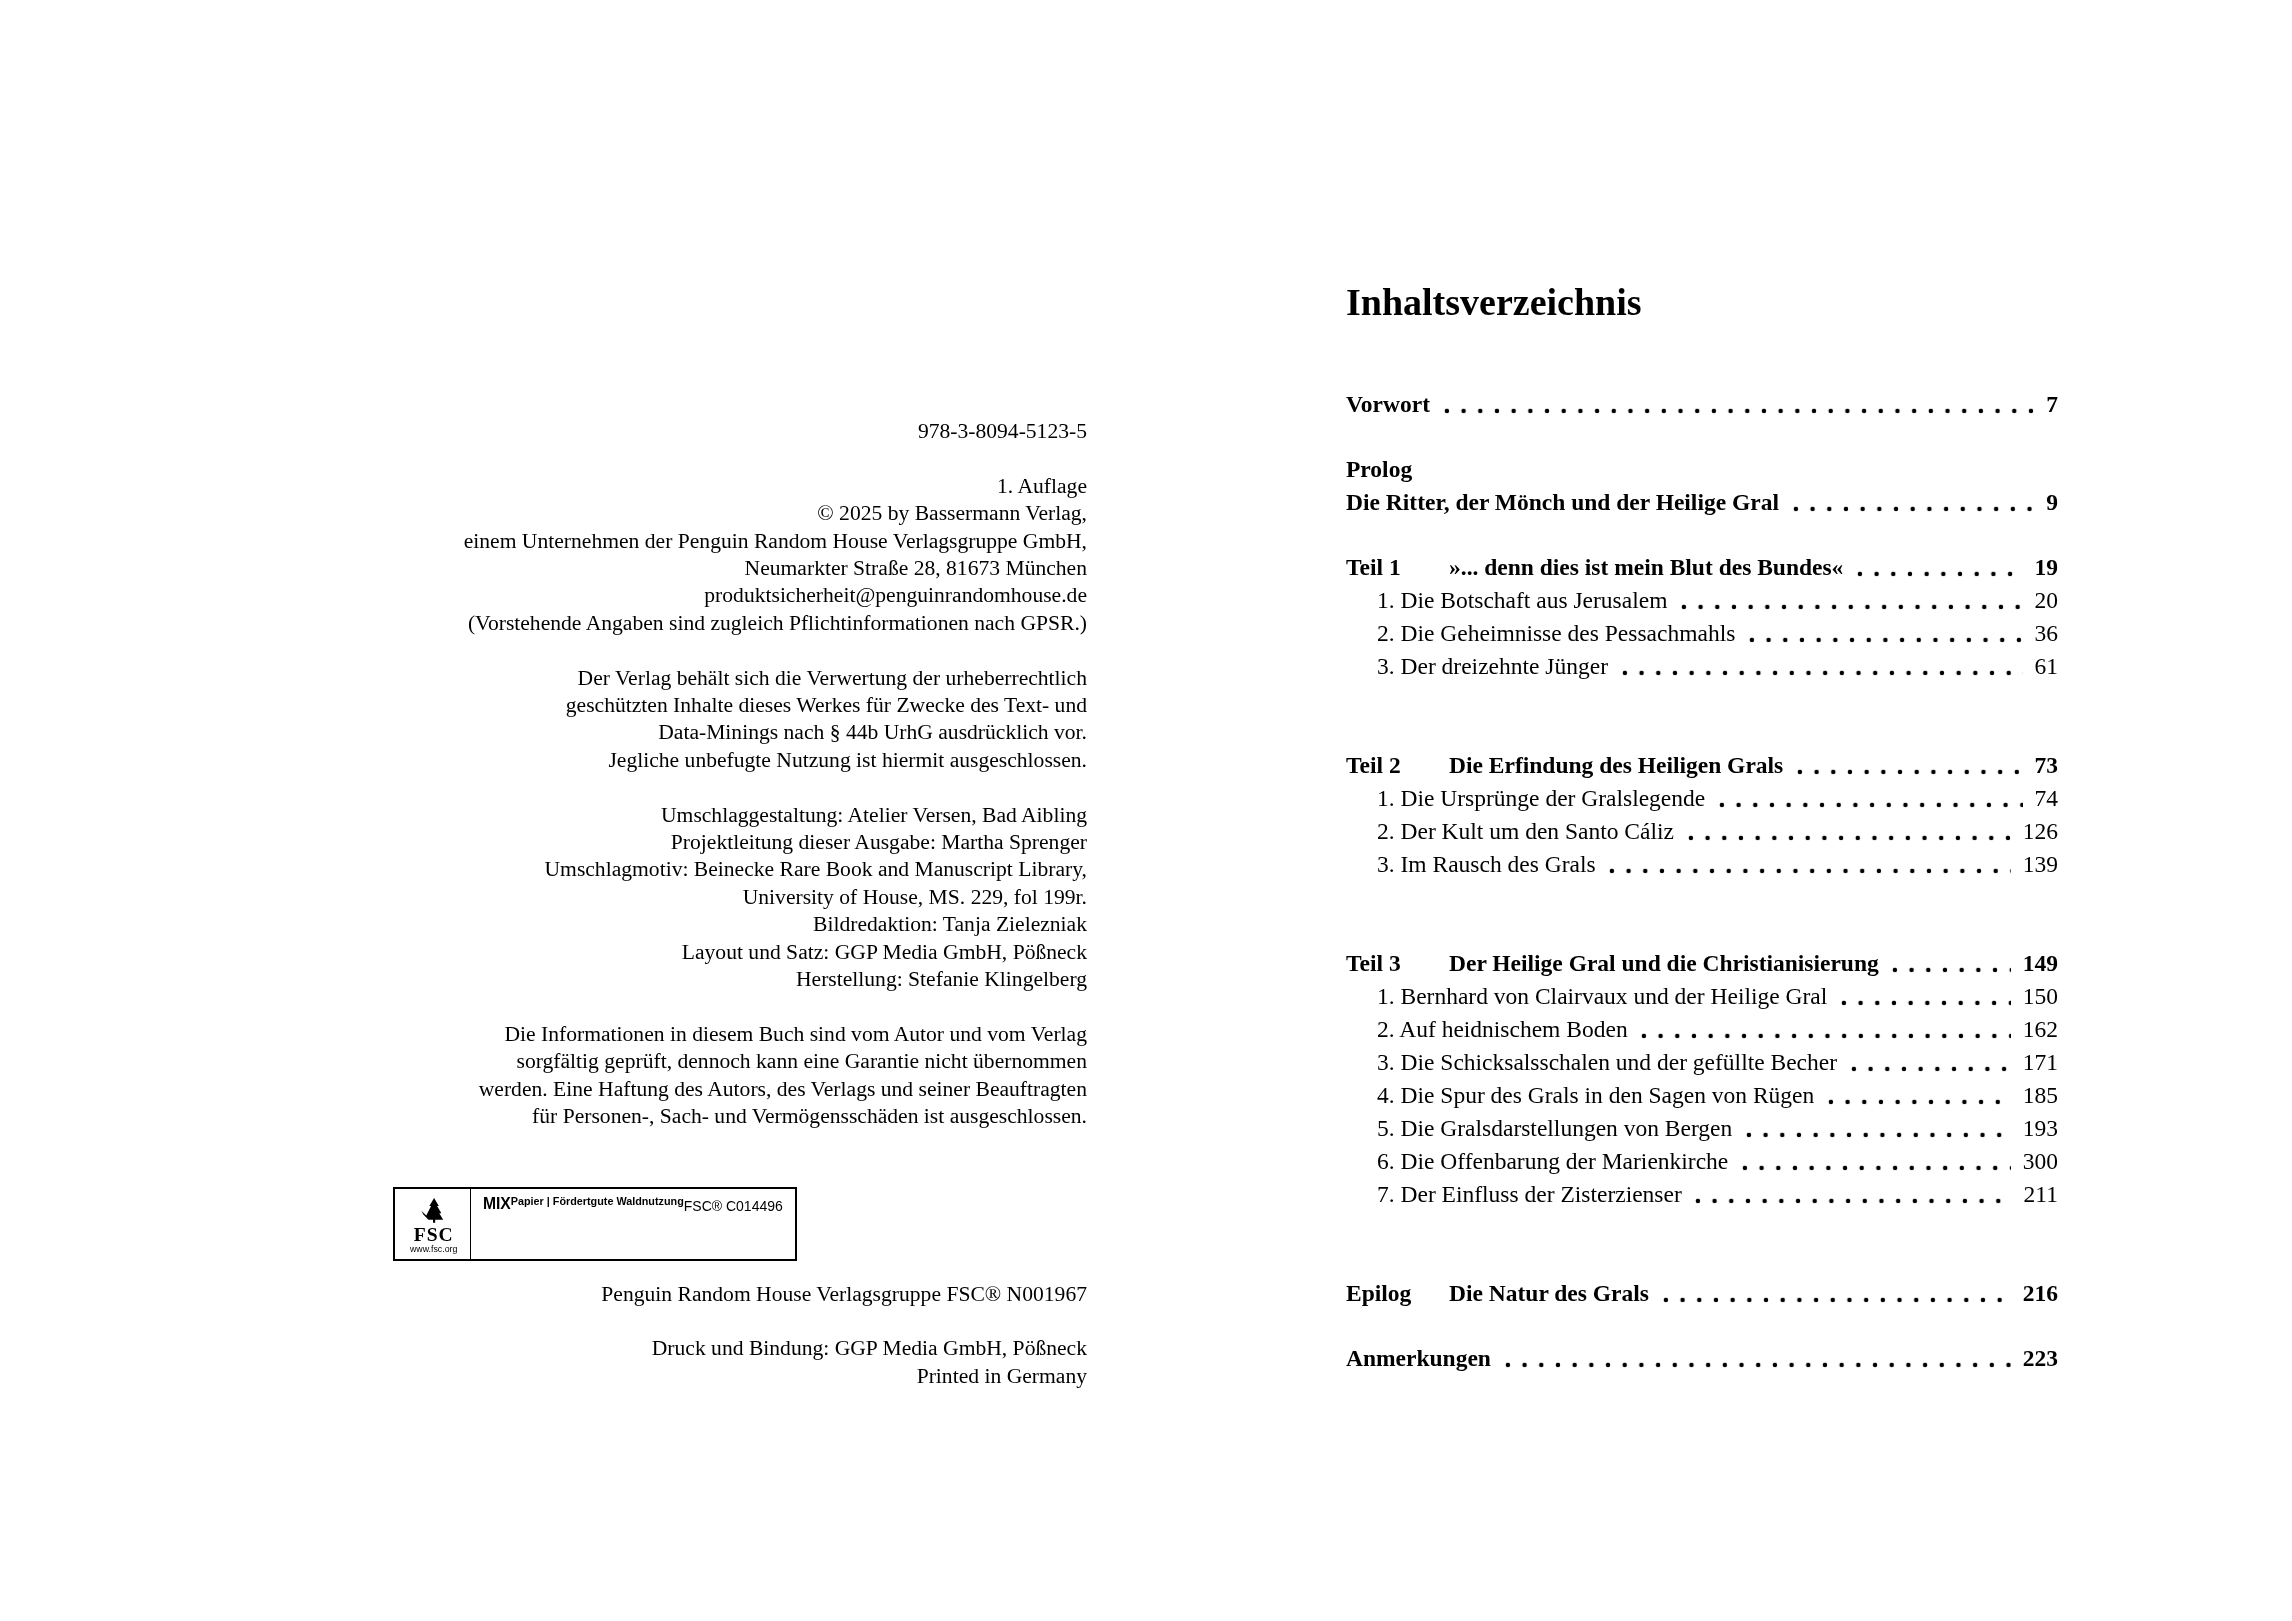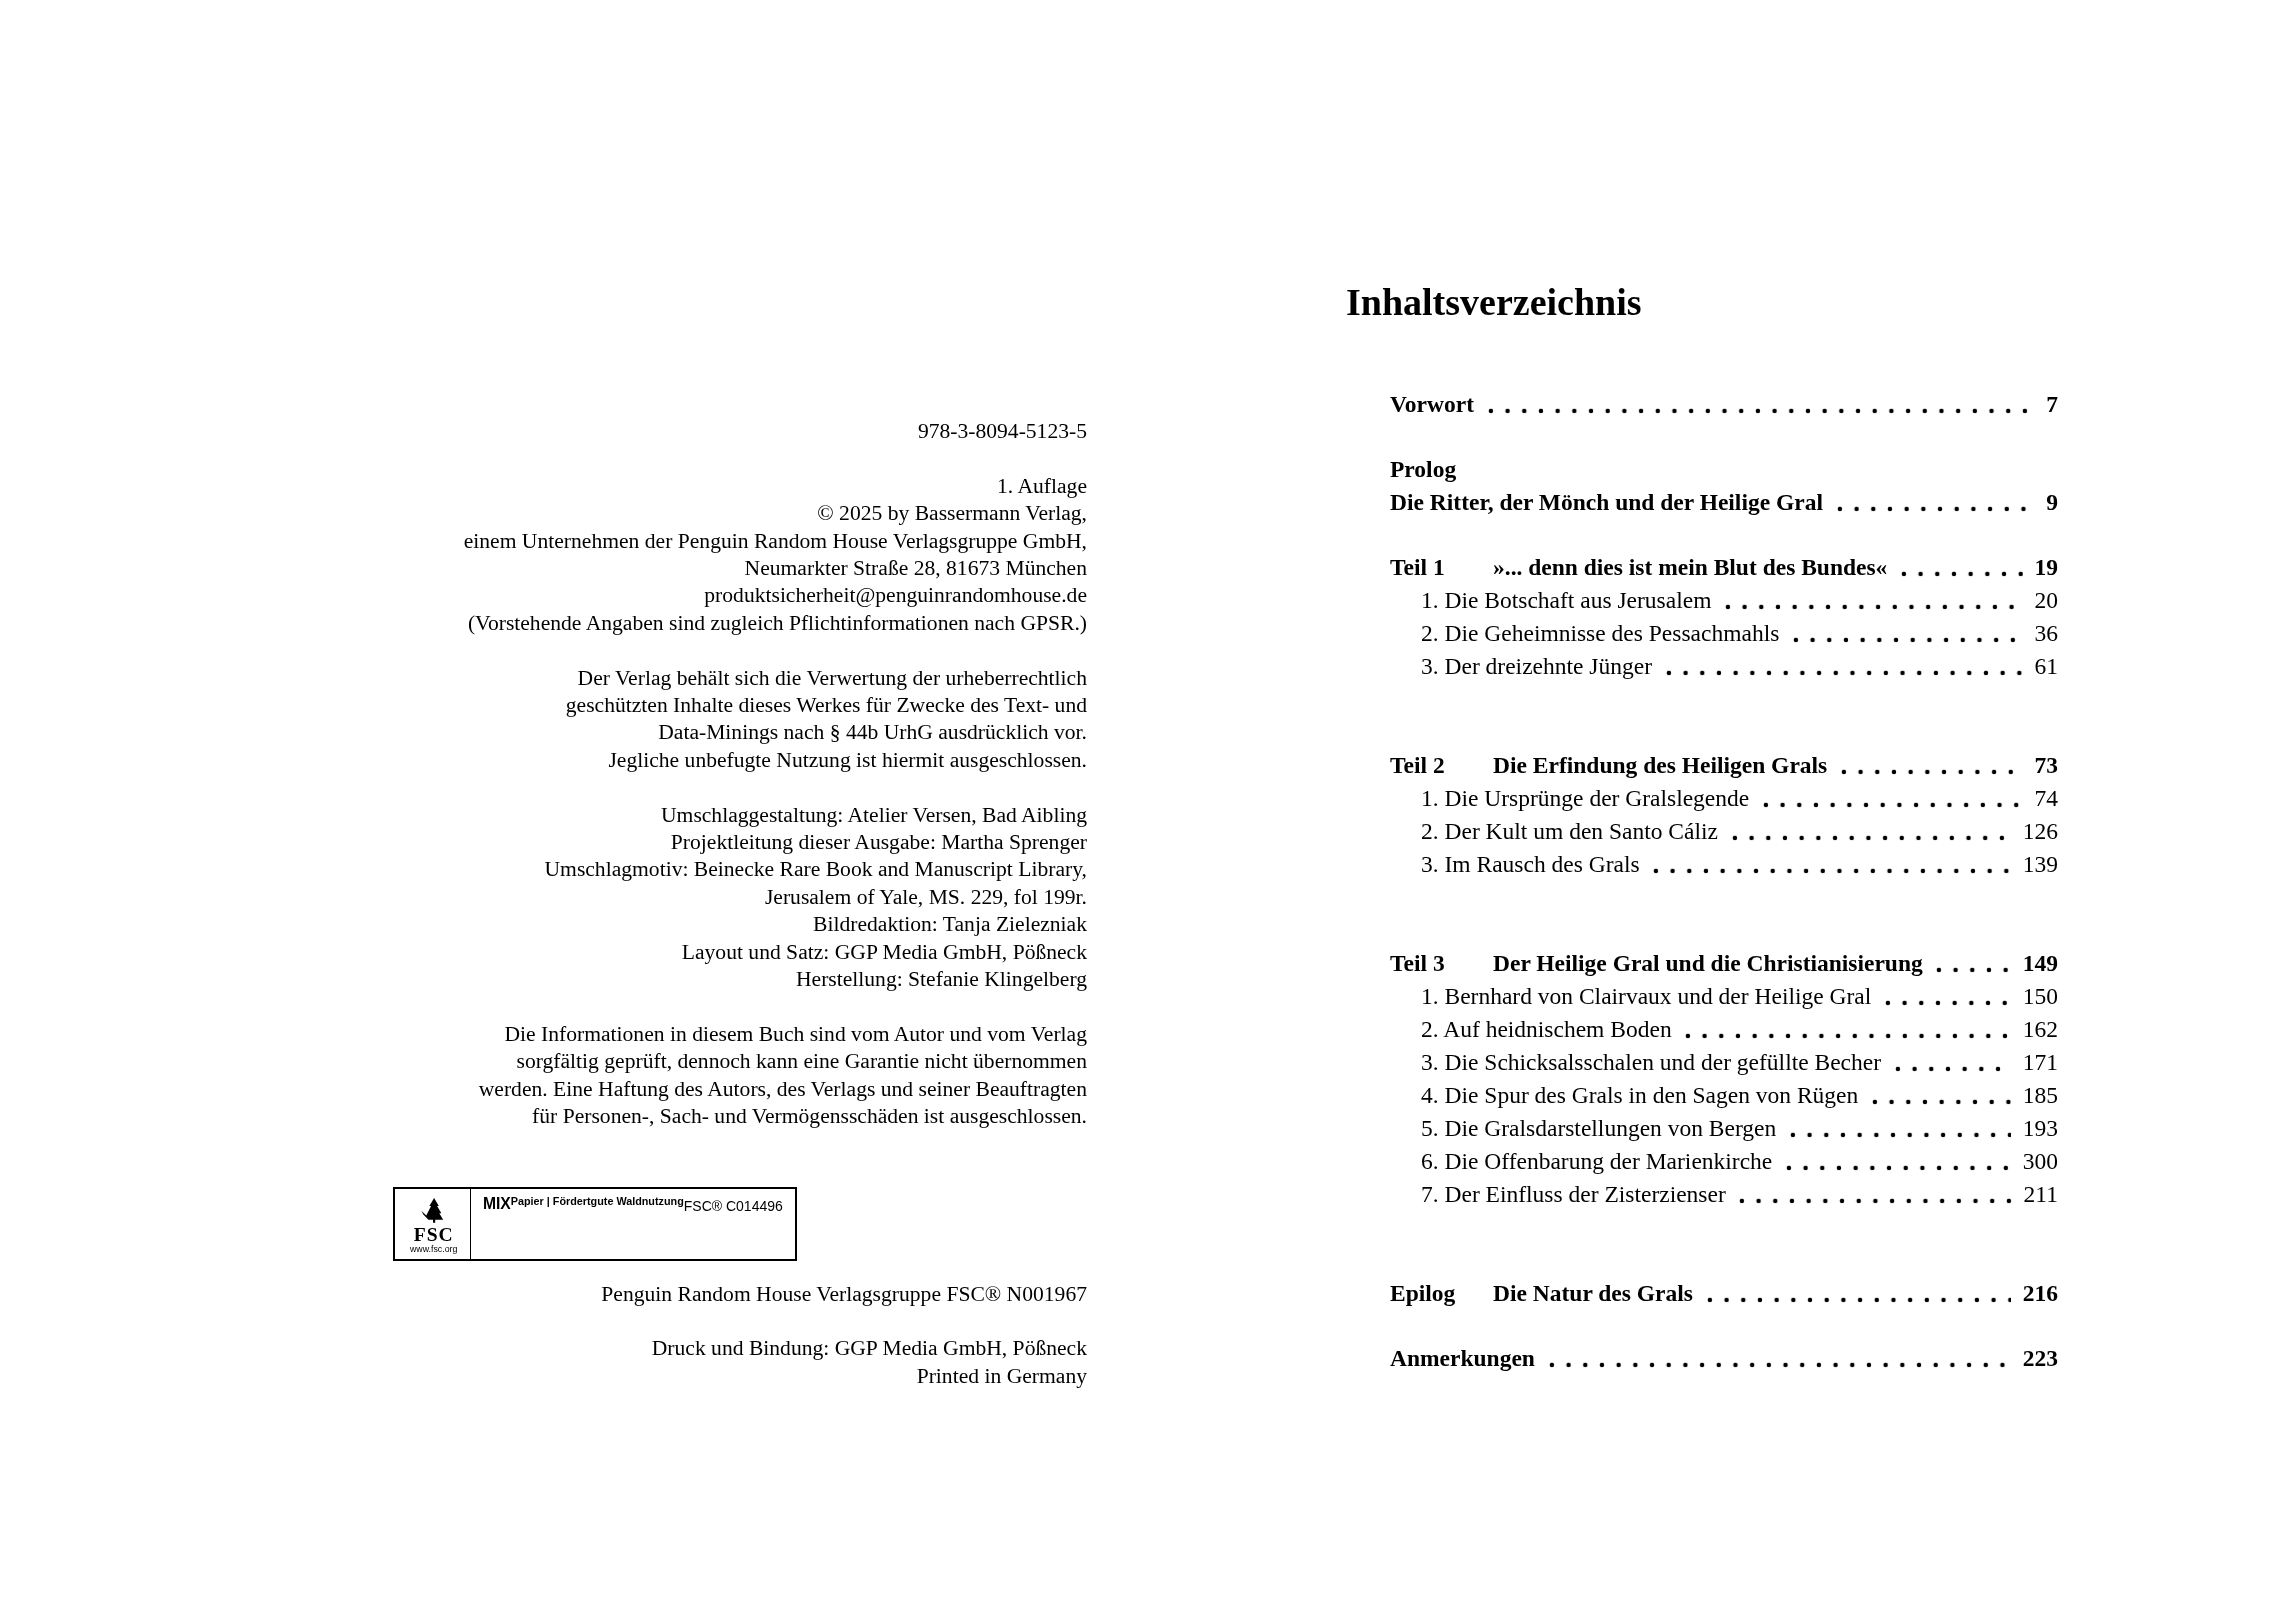--- a/index.html
+++ b/index.html
@@ -82,21 +82,20 @@
     font-size: 38px;
     line-height: 37px;
     font-weight: bold;
     margin: 0 0 67px 0;
   }
   .row {
     display: flex;
     align-items: baseline;
     line-height: 33px;
     height: 33px;
-    margin-left: 44px;
   }
   .row.bold { font-weight: bold; }
   .row.indent { padding-left: 31px; }
   .row.medium { margin-top: 32px; }
   .row.large { margin-top: 66px; }
   .prefix { flex: none; width: 103px; white-space: nowrap; }
   .label { flex: none; white-space: nowrap; }
   .leader {
     flex: 1 1 auto;
     min-width: 0;
@@ -130,21 +129,21 @@
         <div class="block">
           <div class="line">Der Verlag behält sich die Verwertung der urheberrechtlich</div>
           <div class="line">geschützten Inhalte dieses Werkes für Zwecke des Text- und</div>
           <div class="line">Data-Minings nach § 44b UrhG ausdrücklich vor.</div>
           <div class="line">Jegliche unbefugte Nutzung ist hiermit ausgeschlossen.</div>
         </div>
         <div class="block">
           <div class="line">Umschlaggestaltung: Atelier Versen, Bad Aibling</div>
           <div class="line">Projektleitung dieser Ausgabe: Martha Sprenger</div>
           <div class="line">Umschlagmotiv: Beinecke Rare Book and Manuscript Library,</div>
-          <div class="line">Jerusalem of Yale, MS. 229, fol 199r.</div>
+          <div class="line">University of House, MS. 229, fol 199r.</div>
           <div class="line">Bildredaktion: Tanja Zielezniak</div>
           <div class="line">Layout und Satz: GGP Media GmbH, Pößneck</div>
           <div class="line">Herstellung: Stefanie Klingelberg</div>
         </div>
         <div class="block">
           <div class="line">Die Informationen in diesem Buch sind vom Autor und vom Verlag</div>
           <div class="line">sorgfältig geprüft, dennoch kann eine Garantie nicht übernommen</div>
           <div class="line">werden. Eine Haftung des Autors, des Verlags und seiner Beauftragten</div>
           <div class="line">für Personen-, Sach- und Vermögensschäden ist ausgeschlossen.</div>
         </div>

